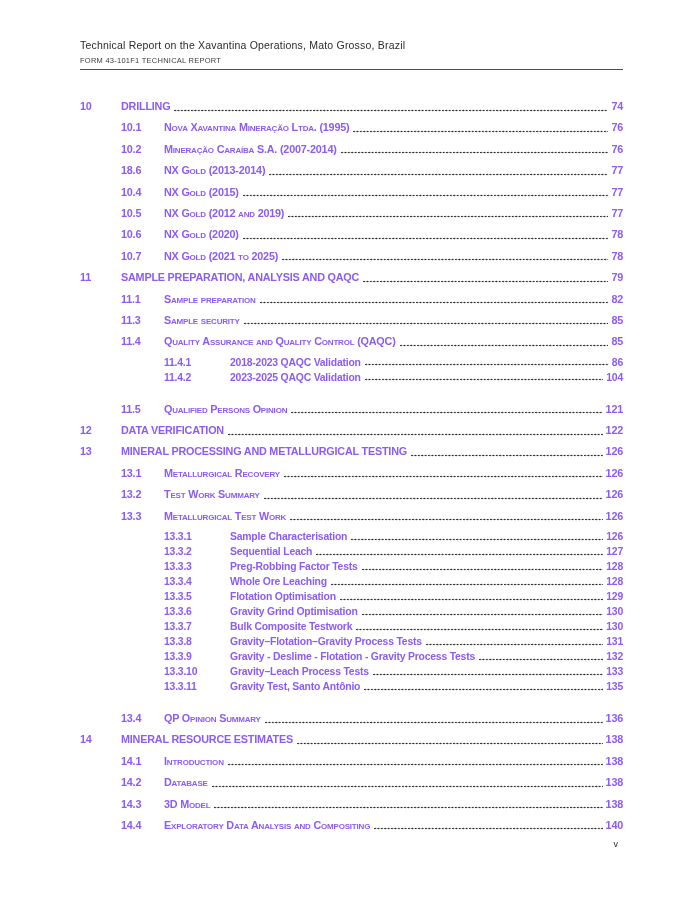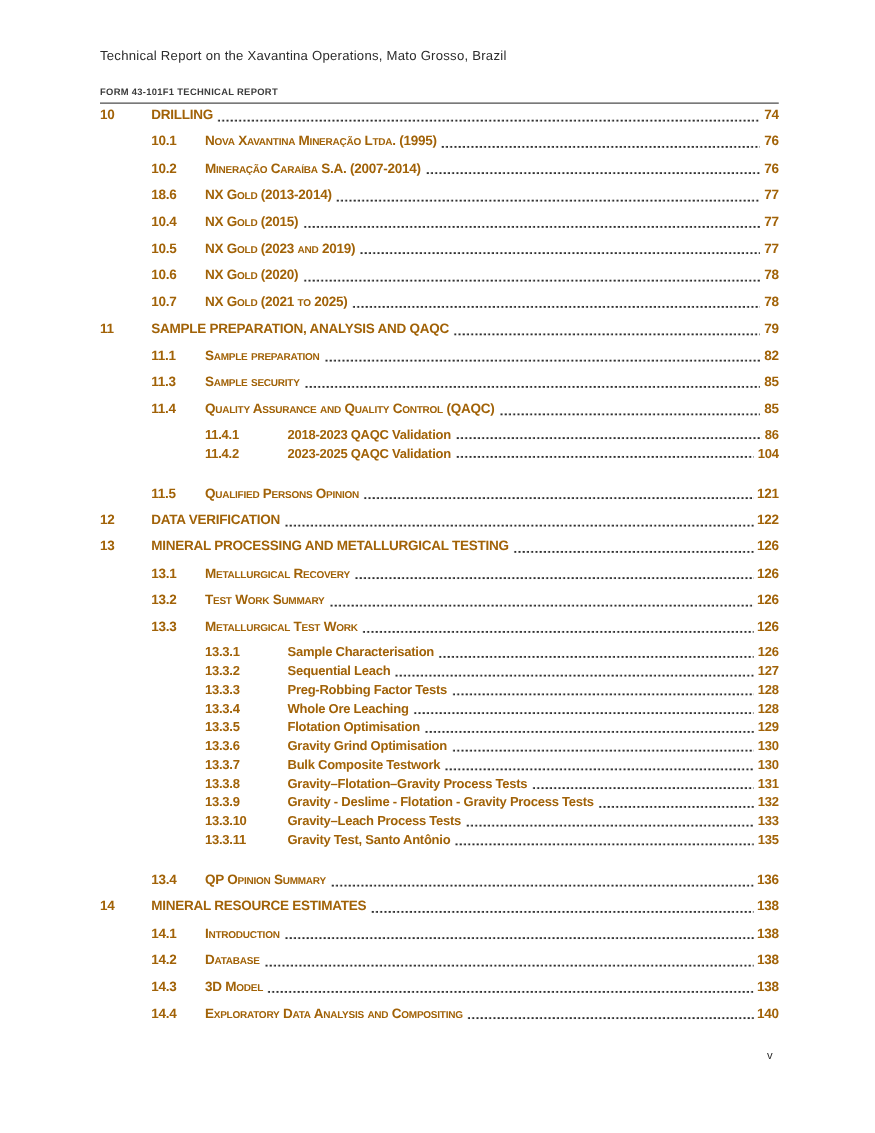--- a/index.html
+++ b/index.html
@@ -25,38 +25,38 @@
   }
   .hdr-title {
     font-size: 10.5px;
     font-weight: 400;
     color: #2b2b2b;
     letter-spacing: 0.2px;
     white-space: nowrap;
   }
   .hdr-subtitle {
     font-size: 7.5px;
-    font-weight: 700;
+    font-weight: 400;
     color: #3c3c3c;
     letter-spacing: 0.25px;
-    margin-top: 18px;
+    margin-top: 5px;
     white-space: nowrap;
   }
   .hdr-rule {
     margin-top: 4px;
     border-bottom: 1.6px solid #4d4d4d;
   }
 
   
   .toc {
     position: absolute;
     left: 80px;
-    top: 86px;
+    top: 100px;
     width: 543px;
-    color: #a16207;
+    color: #8b5cf6;
   }
   .row {
     display: flex;
     align-items: baseline;
     font-weight: 700;
     letter-spacing: -0.2px;
     white-space: nowrap;
   }
   .row.l1, .row.l2 {
     height: 13px;
@@ -149,21 +149,21 @@
 
   <div class="row l2">
     <span class="num">10.4</span>
     <span class="title">NX Gold (2015)</span>
     <span class="dots"></span>
     <span class="pgno">77</span>
   </div>
 
   <div class="row l2">
     <span class="num">10.5</span>
-    <span class="title">NX Gold (2023 and 2019)</span>
+    <span class="title">NX Gold (2012 and 2019)</span>
     <span class="dots"></span>
     <span class="pgno">77</span>
   </div>
 
   <div class="row l2">
     <span class="num">10.6</span>
     <span class="title">NX Gold (2020)</span>
     <span class="dots"></span>
     <span class="pgno">78</span>
   </div>

